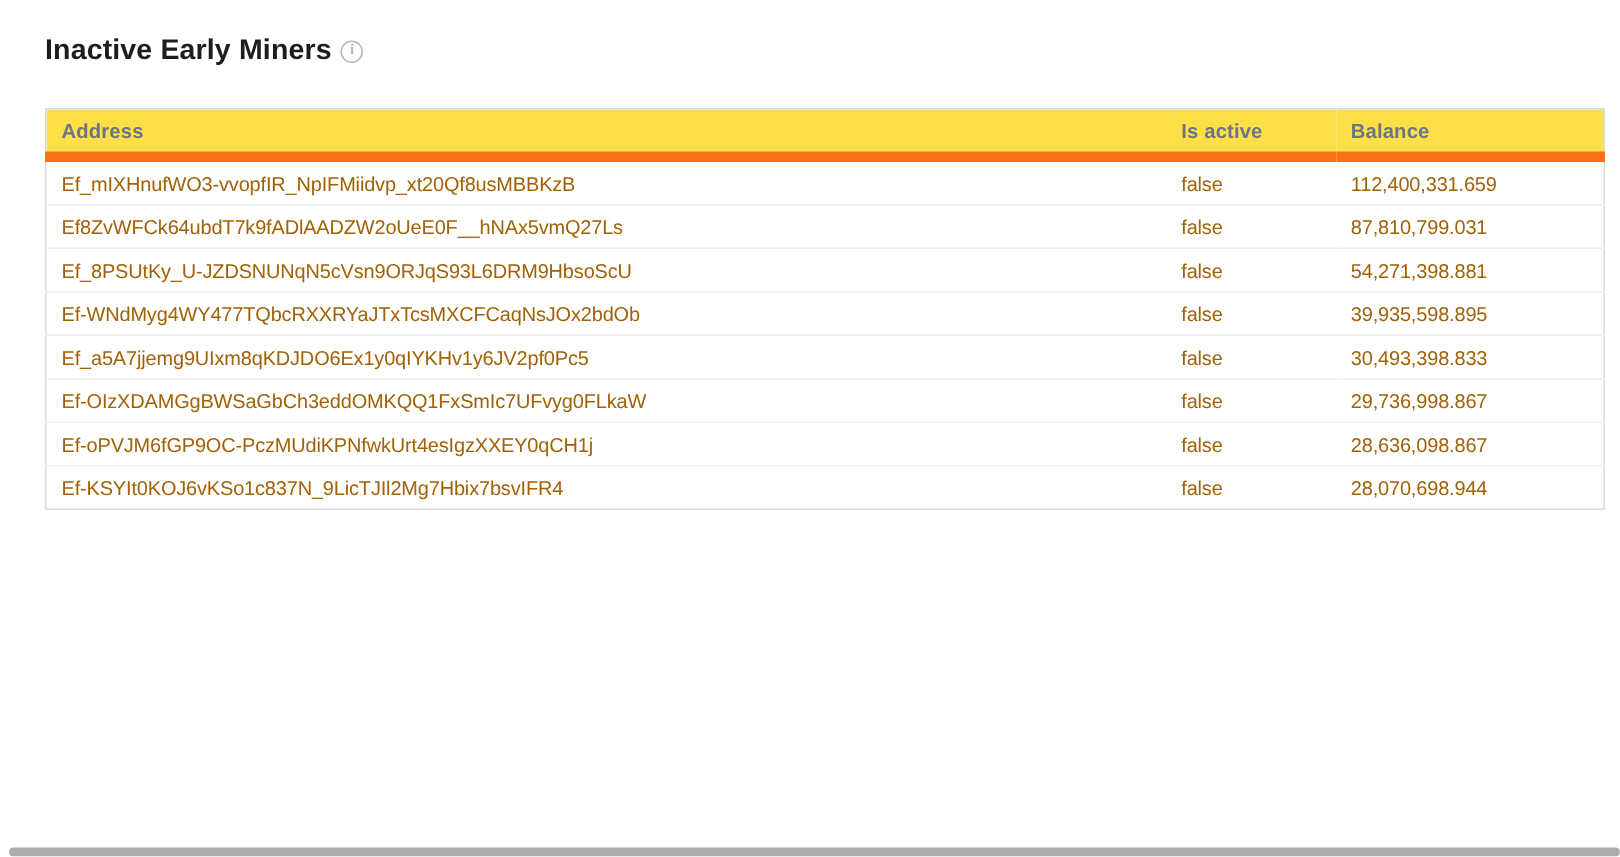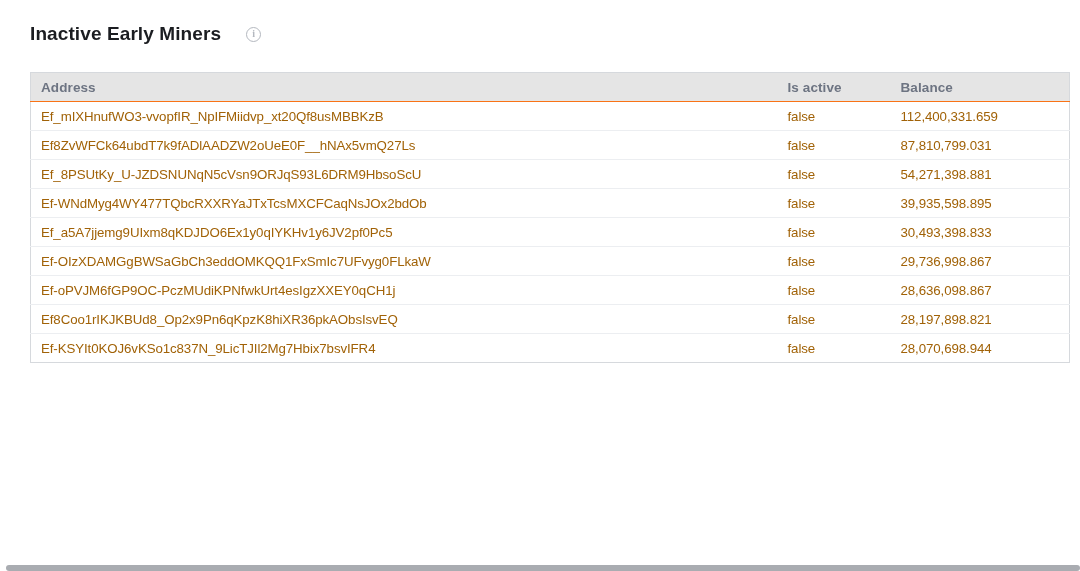--- a/index.html
+++ b/index.html
@@ -13,21 +13,21 @@
     height: 571px;
     overflow: hidden;
     position: relative;
   }
   .page {
     padding: 22px 11px 0 30px;
   }
   .title-row {
     display: flex;
     align-items: center;
-    gap: 25px;
+    gap: 6px;
     margin-bottom: 26px;
   }
   .page-title {
     font-size: 19px;
     font-weight: 700;
     color: #1b1d21;
     letter-spacing: 0.1px;
     line-height: 24px;
   }
   .info-icon {
@@ -49,27 +49,27 @@
   table.miners {
     width: 1039px;
     border-collapse: collapse;
     border: 1px solid #d6d9dd;
     table-layout: fixed;
   }
   col.c-address { width: 747px; }
   col.c-active  { width: 113px; }
   col.c-balance { width: 179px; }
   table.miners thead th {
-    background: #e5e5e5;
+    background: #fde047;
     text-align: left;
     font-size: 13.5px;
     font-weight: 700;
     color: #6d7482;
     padding: 7px 10px 6px 10px;
-    border-bottom: 1px solid #f97316;
+    border-bottom: 7px solid #f97316;
     letter-spacing: 0.1px;
   }
   table.miners tbody td {
     font-size: 13.3px;
     color: #a16207;
     padding: 7px 10px 6px 10px;
     border-top: 1px solid #eceef1;
     white-space: nowrap;
     overflow: hidden;
     letter-spacing: -0.1px;
@@ -137,25 +137,20 @@
           <td>Ef-OIzXDAMGgBWSaGbCh3eddOMKQQ1FxSmIc7UFvyg0FLkaW</td>
           <td>false</td>
           <td>29,736,998.867</td>
         </tr>
         <tr>
           <td>Ef-oPVJM6fGP9OC-PczMUdiKPNfwkUrt4esIgzXXEY0qCH1j</td>
           <td>false</td>
           <td>28,636,098.867</td>
         </tr>
         <tr>
-          <td>Ef8Coo1rIKJKBUd8_Op2x9Pn6qKpzK8hiXR36pkAObsIsvEQ</td>
-          <td>false</td>
-          <td>28,197,898.821</td>
-        </tr>
-        <tr>
           <td>Ef-KSYIt0KOJ6vKSo1c837N_9LicTJIl2Mg7Hbix7bsvIFR4</td>
           <td>false</td>
           <td>28,070,698.944</td>
         </tr>
       </tbody>
   </table>
 </div>
 
 <div class="hscrollbar"></div>
 

